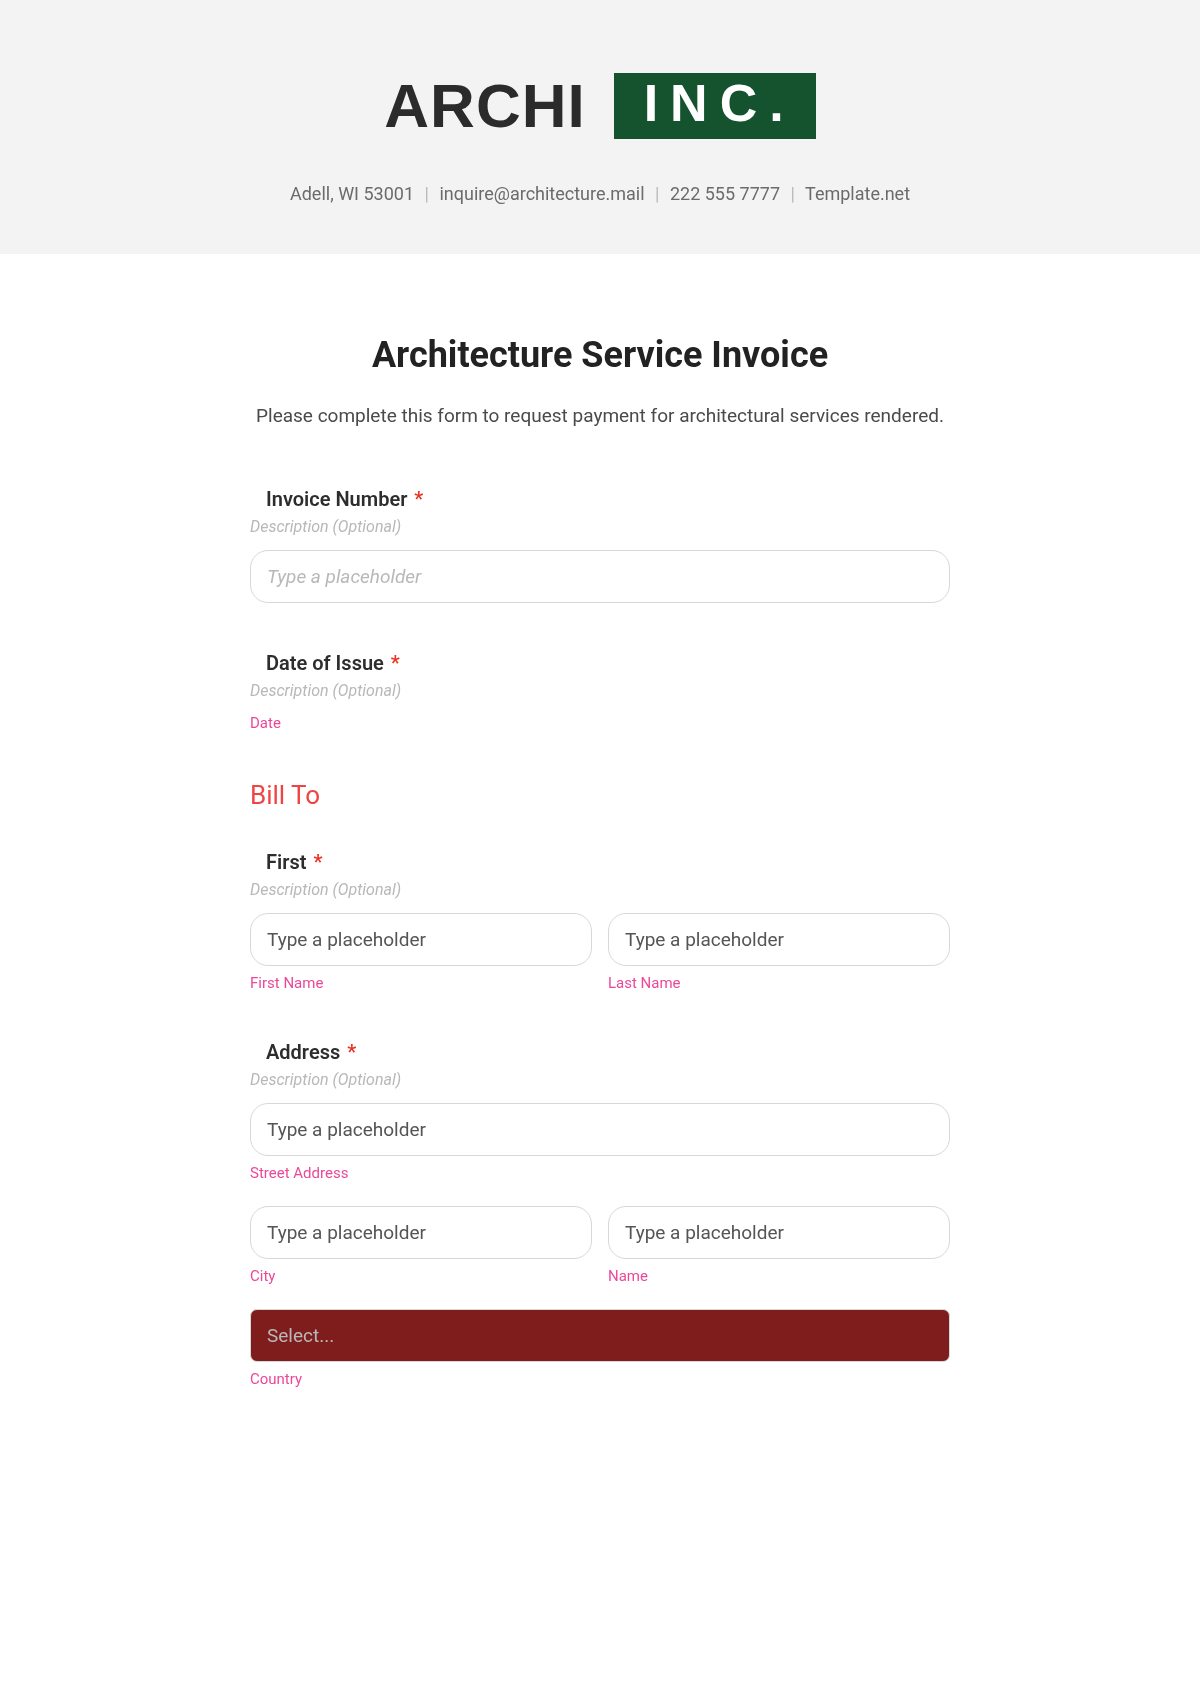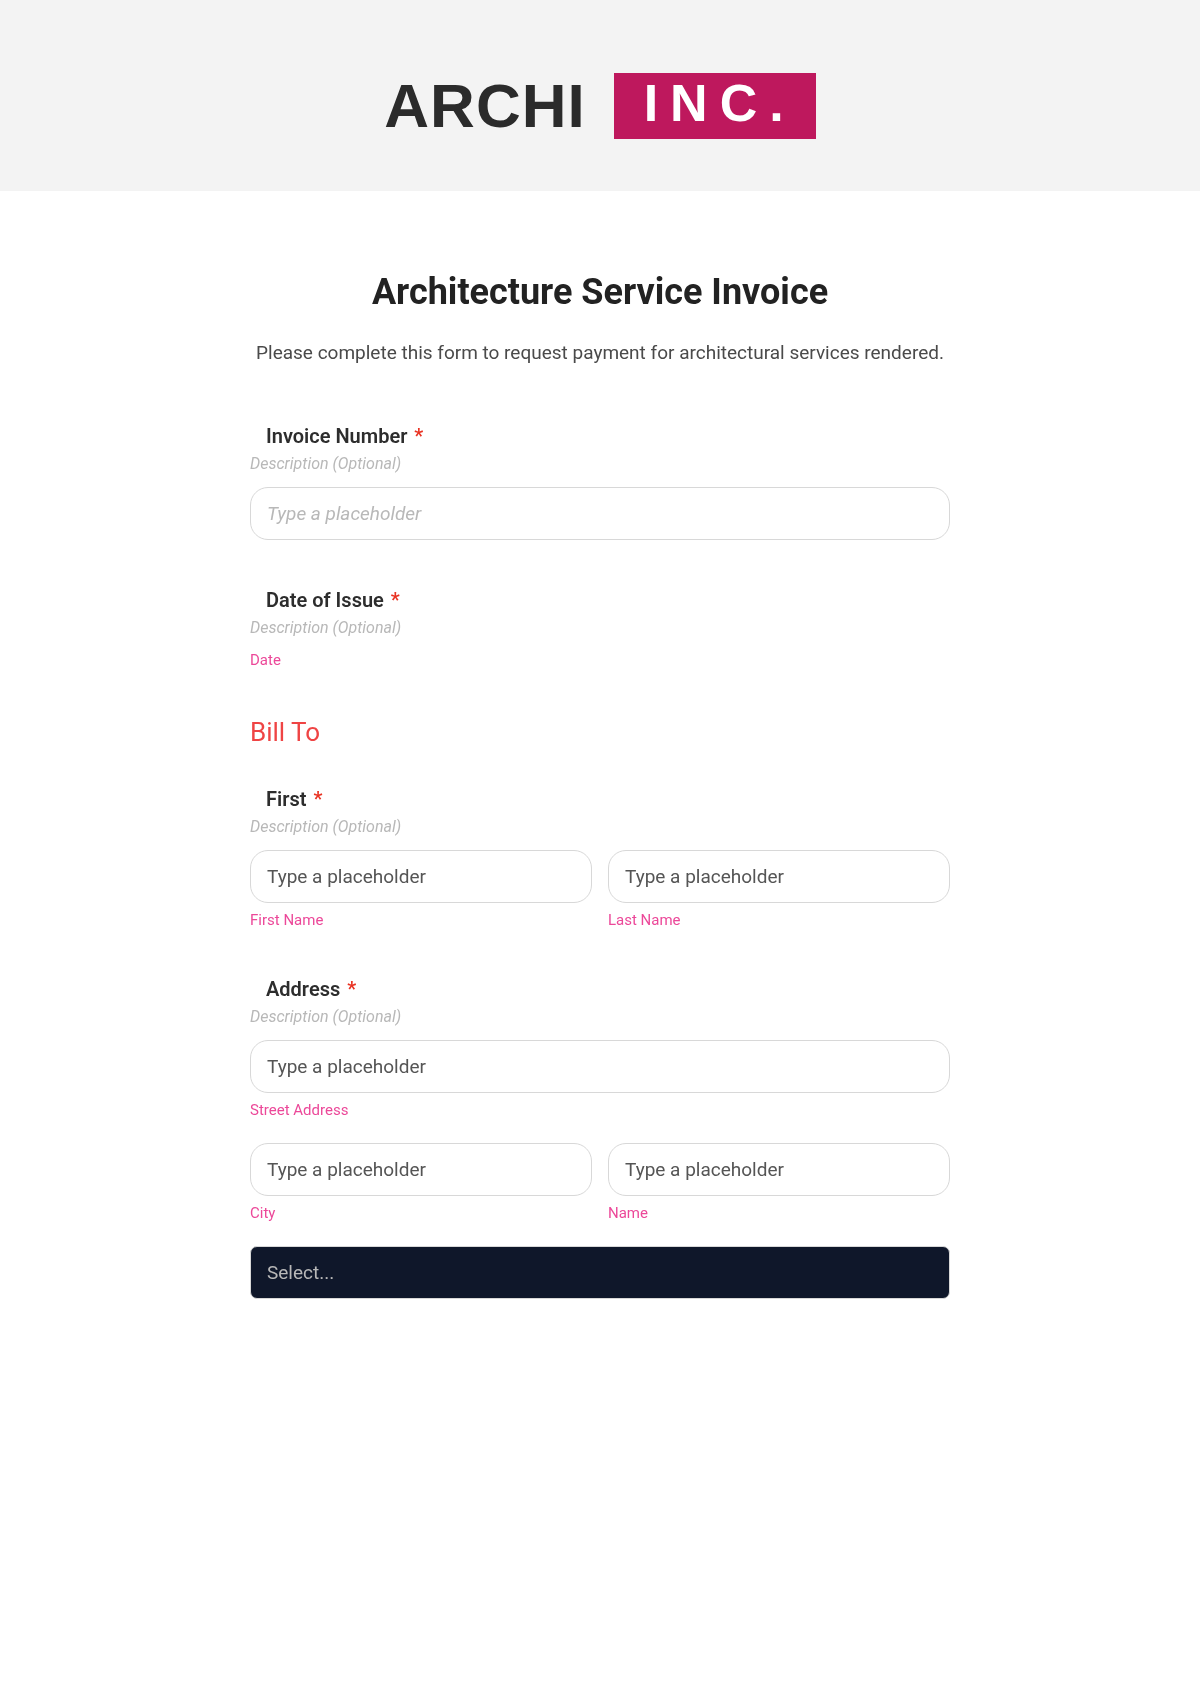--- a/index.html
+++ b/index.html
@@ -23,21 +23,21 @@
       gap: 28px;
     }
     .logo-text {
       font-size: 62px;
       font-weight: 800;
       letter-spacing: 1px;
       color: #2b2b2b;
       font-family: Arial, Helvetica, sans-serif;
     }
     .logo-badge {
-      background: #be185d;
+      background: #14532d;
       color: #ffffff;
       font-size: 52px;
       font-weight: 700;
       letter-spacing: 12px;
       padding: 0 20px 6px 30px;
       font-family: Arial, Helvetica, sans-serif;
     }
     .contact-line {
       margin-top: 42px;
       font-size: 18px;
@@ -124,37 +124,46 @@
     .col {
       flex: 1;
     }
     .select-box {
       width: 100%;
       padding: 14px 16px;
       font-size: 19px;
       border: 1px solid #d8d8d8;
       border-radius: 7px;
       color: #b8b8b8;
-      background: #0f172a;
+      background: #7f1d1d;
       font-family: inherit;
       text-align: left;
       cursor: pointer;
     }
     .stack-gap {
       margin-top: 24px;
     }
   </style>
 </head>
 <body>
 
 <div class="header-banner">
   <div class="logo-wrap">
     <span class="logo-text">ARCHI</span>
     <span class="logo-badge">INC.</span>
   </div>
+  <div class="contact-line">
+    <span>Adell, WI 53001</span>
+    <span class="sep">|</span>
+    <span>inquire@architecture.mail</span>
+    <span class="sep">|</span>
+    <span>222 555 7777</span>
+    <span class="sep">|</span>
+    <span>Template.net</span>
+  </div>
 </div>
 
 <div class="form-container">
 
   <h1 class="form-title">Architecture Service Invoice</h1>
   <p class="form-intro">Please complete this form to request payment for architectural services rendered.</p>
 
   <div class="field-group">
     <label class="field-label">
       <span>Invoice Number</span>
@@ -209,16 +218,17 @@
         <div class="sub-label">City</div>
       </div>
       <div class="col">
         <input type="text" class="text-input noitalic" placeholder="Type a placeholder" style="">
         <div class="sub-label">Name</div>
       </div>
     </div>
 
     <div class="stack-gap">
       <button type="button" class="select-box">Select...</button>
+      <div class="sub-label">Country</div>
     </div>
   </div>
 
 </div>
 
 </body></html>

